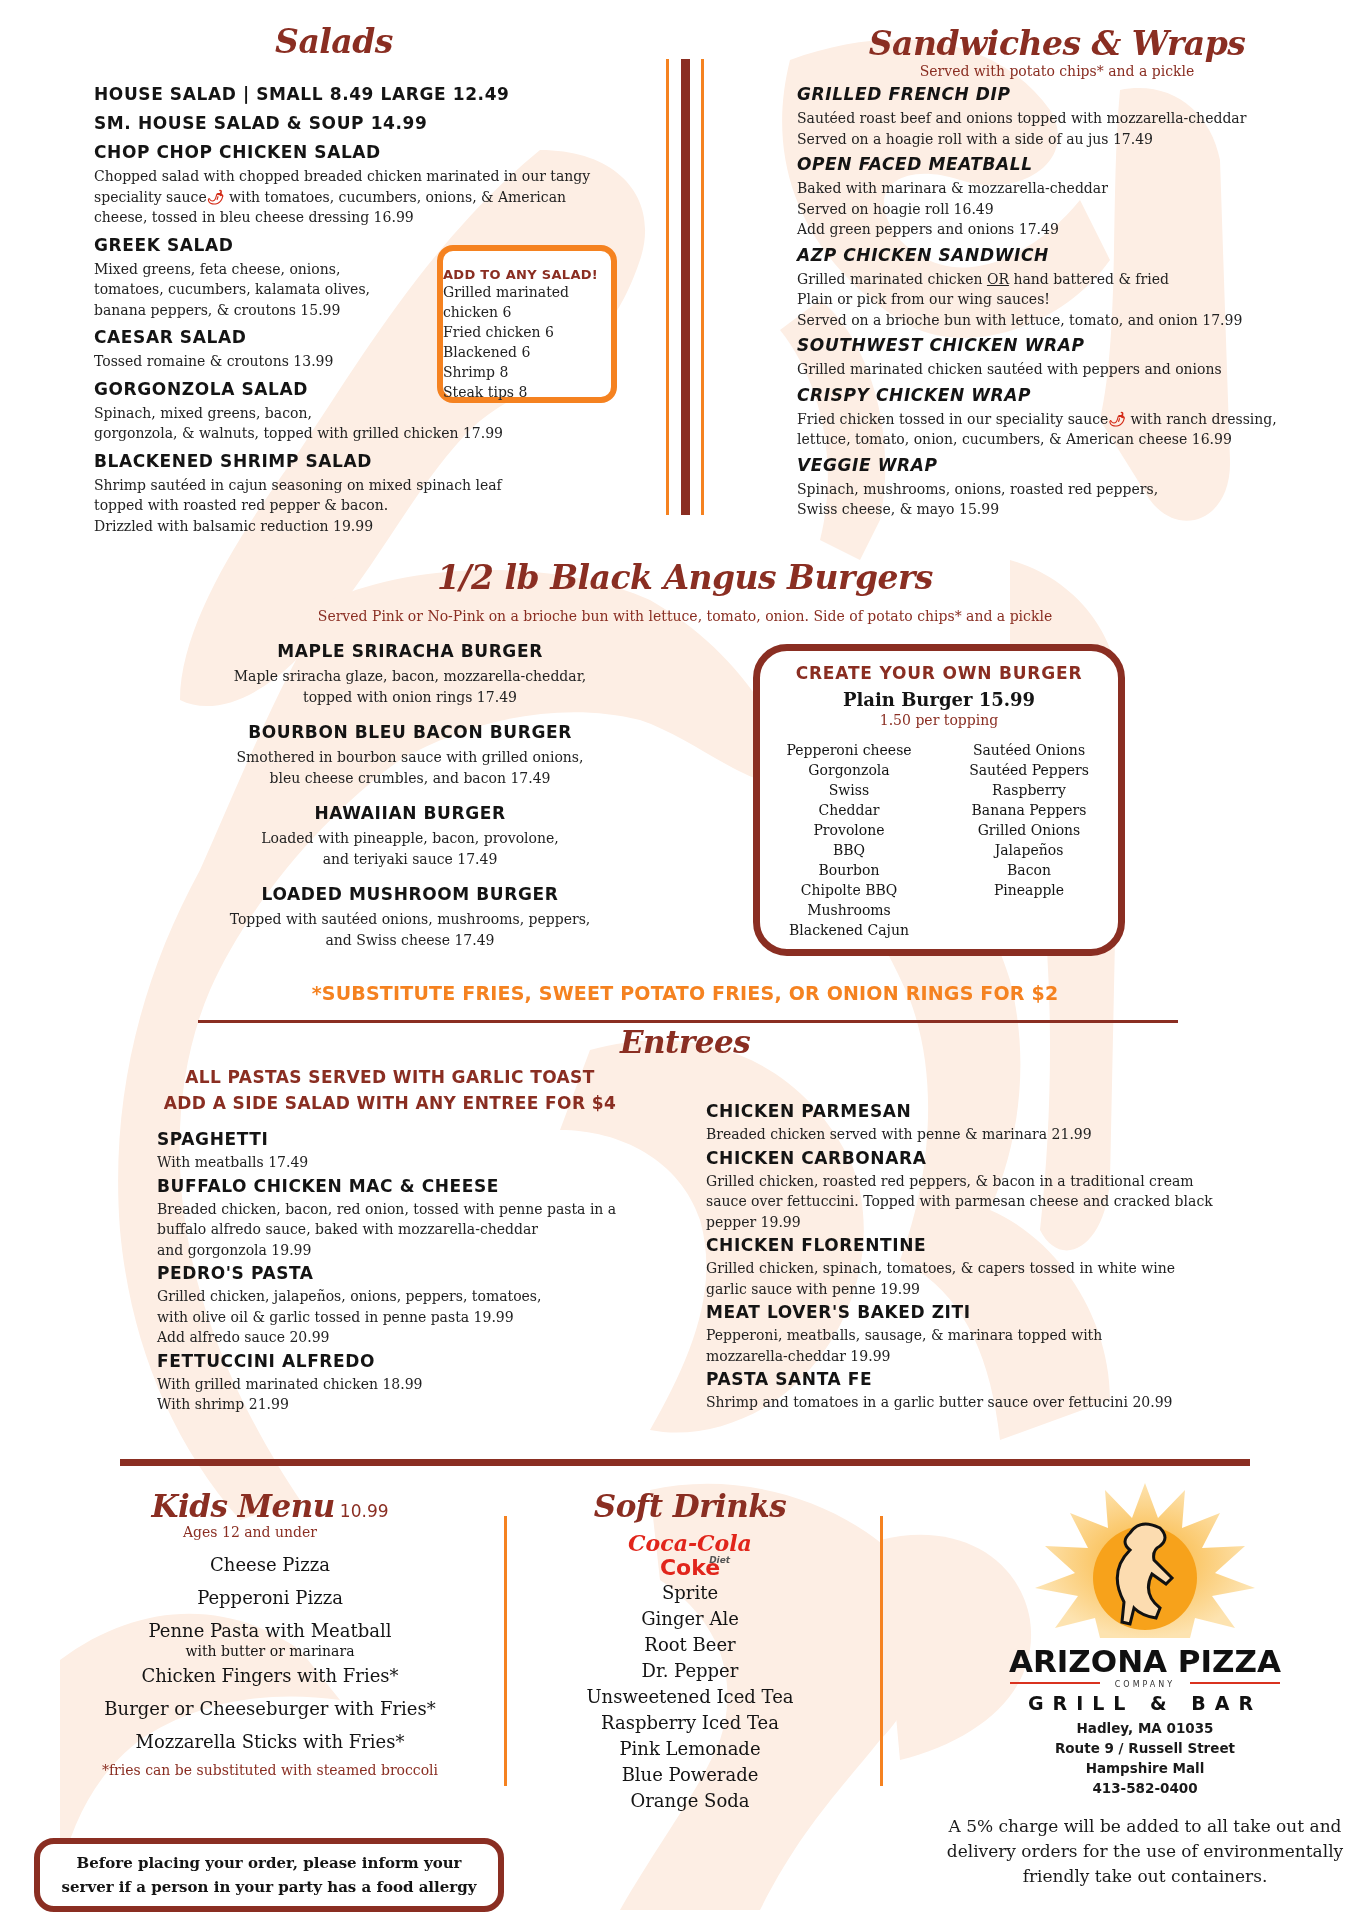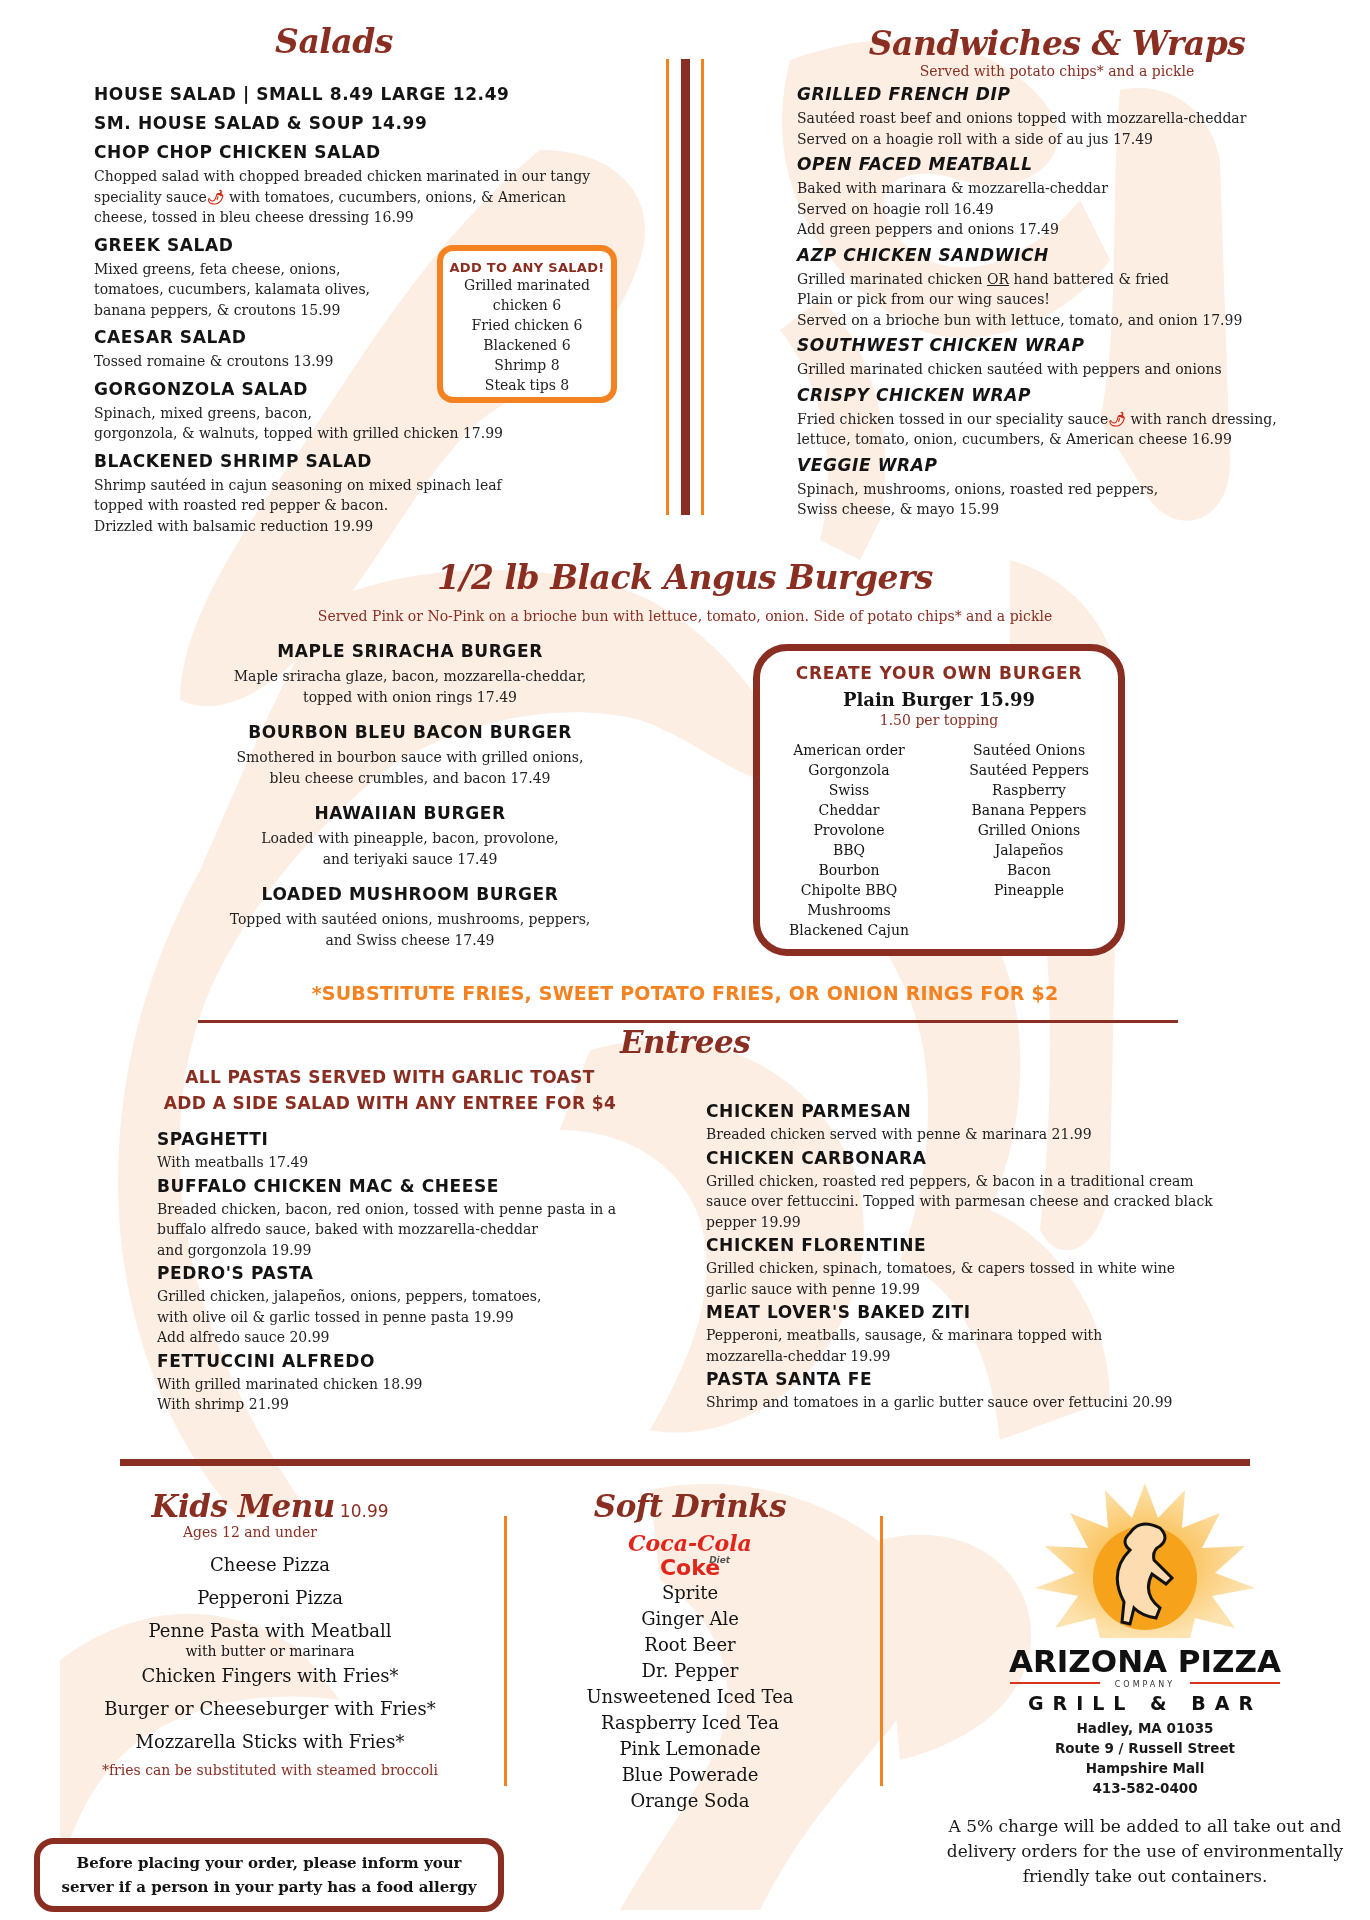--- a/index.html
+++ b/index.html
@@ -25,22 +25,22 @@
   .u { text-decoration: underline; }
   .item { margin-bottom: 4px; }
 
   
   #salads { left: 94px; top: 14px; width: 560px; margin-top: 8px; }
   #salads .title { font-size: 33px; text-align: center; width: 480px; margin-bottom: 22px; }
   #salads .hd { margin-top: 4px; }
   #salads .item > .hd { margin-bottom: 3px; }
   #addbox {
     left: 437px; top: 245px; width: 180px; height: 158px; border: 6px solid #f58220;
-    border-radius: 16px; background: #fff; box-sizing: border-box; text-align: center;
-    padding-top: 9px;
+    border-radius: 16px; background: #fff; box-sizing: border-box; text-align: left;
+    padding-top: 16px;
   }
   #addbox .t { font-family: "DejaVu Sans", sans-serif; font-weight: bold; font-size: 13px; color: #8a2e22; letter-spacing: 0.3px; }
   #addbox .l { font-size: 14px; line-height: 20px; color: #222; }
 
   
   .vline { position: absolute; z-index: 1; top: 59px; height: 456px; }
 
   
   #sandwiches { left: 797px; top: 24px; width: 570px; }
   #sandwiches .title { font-size: 33px; text-align: center; width: 460px; margin-left: 30px; }
@@ -227,21 +227,21 @@
     <div class="ds">and Swiss cheese 17.49</div>
   </div>
 </div>
 
 <div id="cyob" class="abs">
   <div class="t">CREATE YOUR OWN BURGER</div>
   <div class="p">Plain Burger 15.99</div>
   <div class="pt">1.50 per topping</div>
   <div class="cols">
     <div class="col">
-      <span>American order</span>
+      <span>Pepperoni cheese</span>
       <span>Gorgonzola</span>
       <span>Swiss</span>
       <span>Cheddar</span>
       <span>Provolone</span>
       <span>BBQ</span>
       <span>Bourbon</span>
       <span>Chipolte BBQ</span>
       <span>Mushrooms</span>
       <span>Blackened Cajun</span>
     </div>

